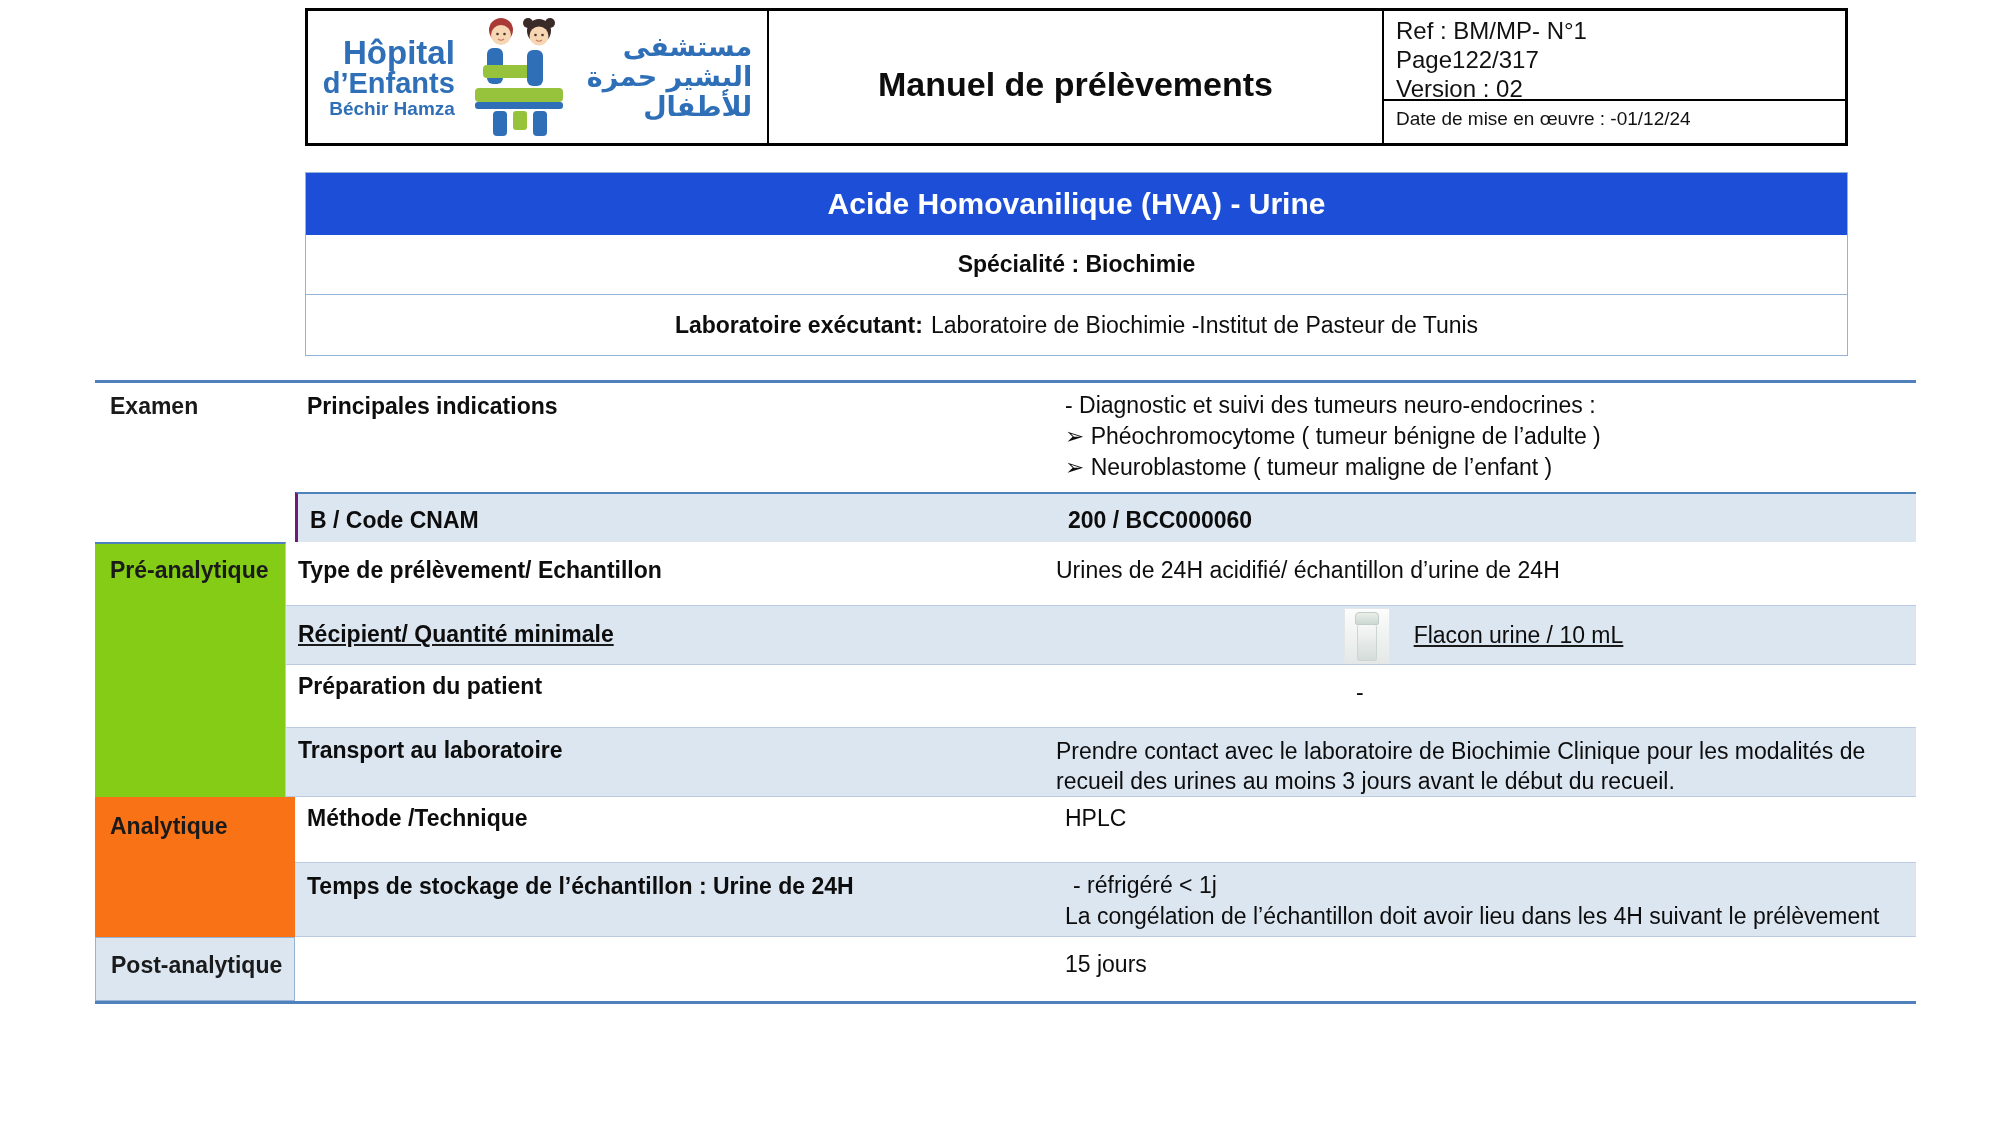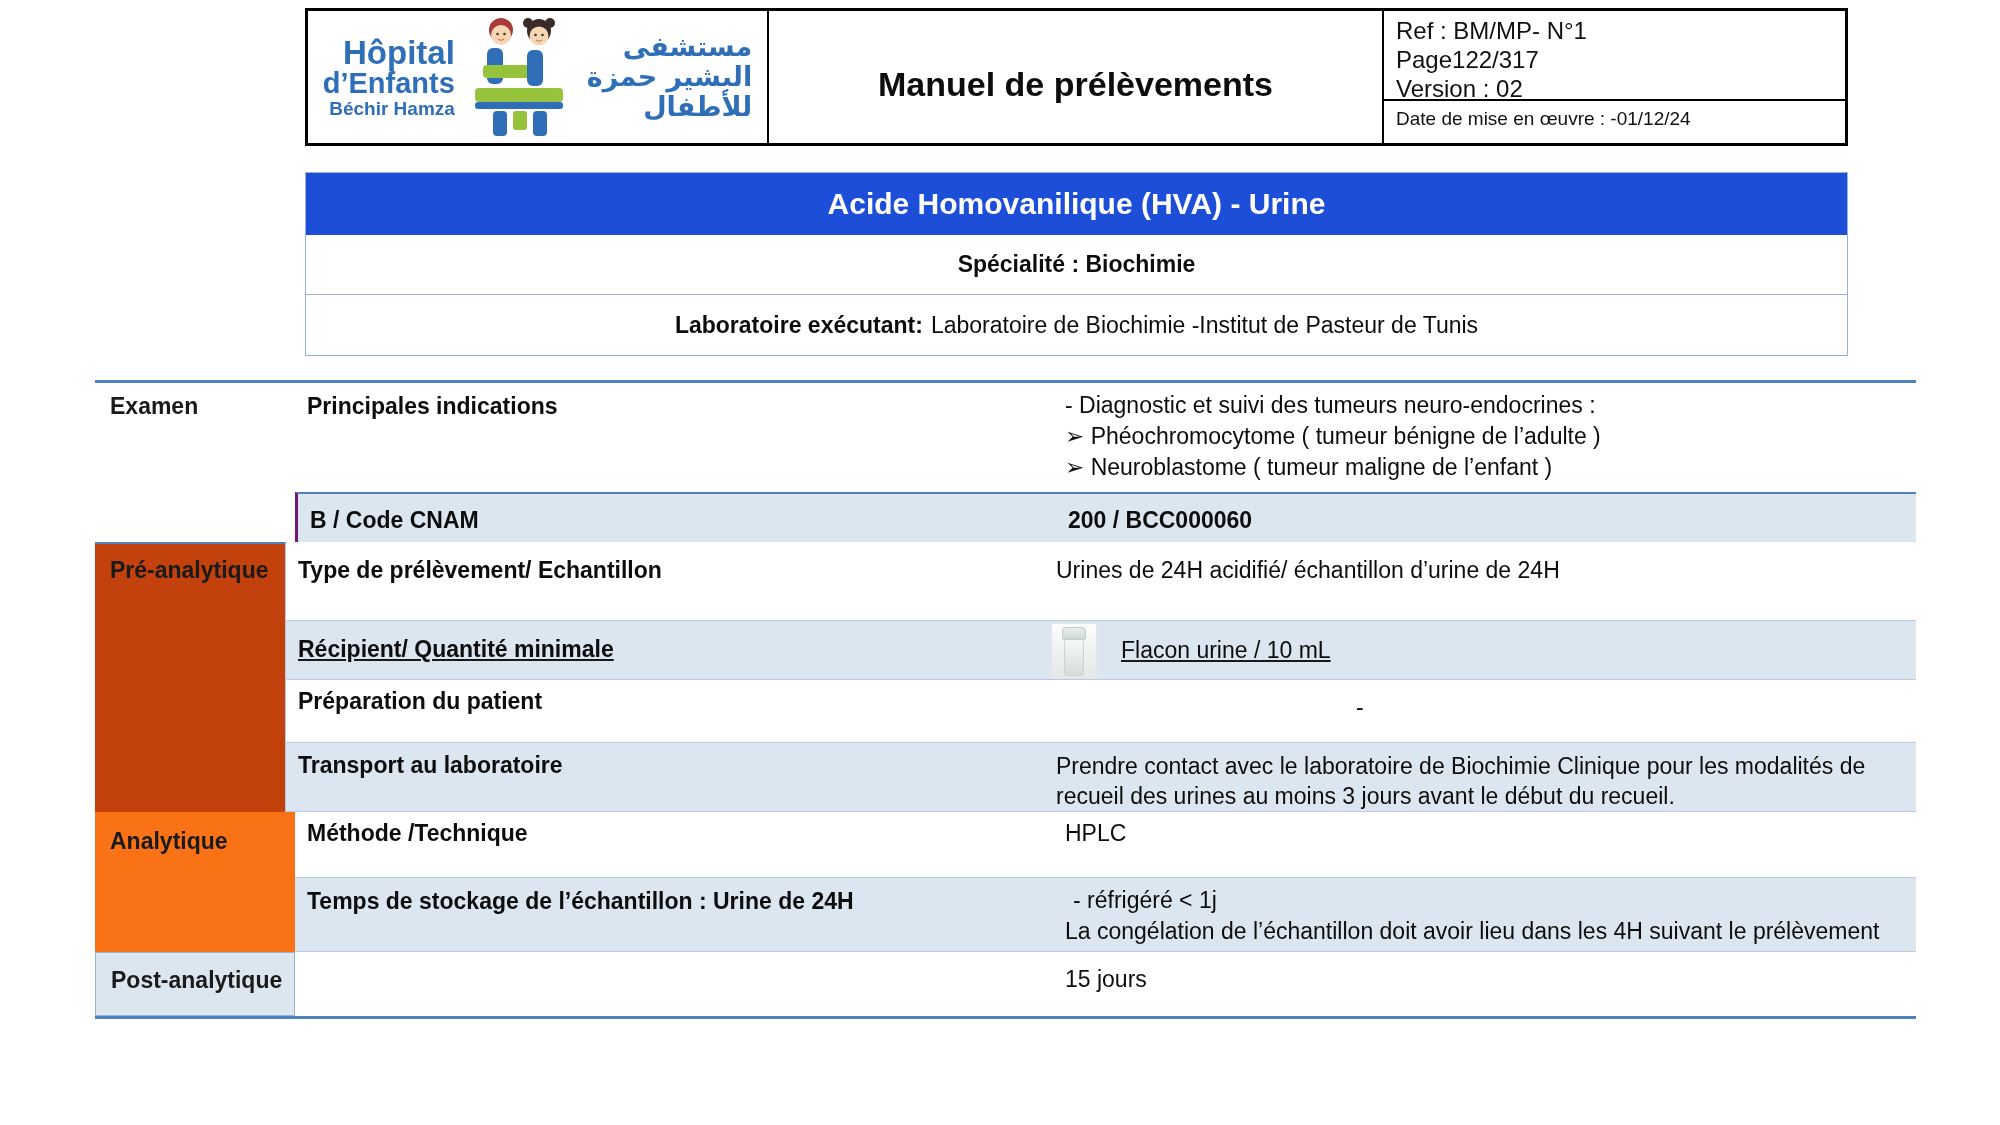--- a/index.html
+++ b/index.html
@@ -62,35 +62,35 @@
   .trow{display:flex; box-sizing:border-box;}
   .c2{width:765px; box-sizing:border-box; padding-left:12px; font-size:23px; font-weight:bold; color:#0d0d0d;}
   .c3{flex:1; box-sizing:border-box; padding-left:5px; font-size:23px; color:#0d0d0d;}
   .bluebg{background:#dce6f1;}
   .lightborder{border-top:1px solid #bccbe2; border-bottom:1px solid #bccbe2;}
 
   .row-a{height:109px;} .row-a .c2{padding-top:10px;}
   .row-a .c3 div{line-height:31px;} .row-a .c3{padding-top:7px;}
   .row-b{height:50px; border-top:2px solid #4f81bd; border-left:3px solid #701a75;}
   .row-b .c2,.row-b .c3{padding-top:13px;} .row-b .c3{font-weight:bold;}
-  .row-c{height:78px;} .row-c .c2,.row-c .c3{padding-top:15px;}
+  .row-c{height:63px;} .row-c .c2,.row-c .c3{padding-top:15px;}
   .row-d{height:60px;text-decoration:underline;} .row-d .c2{padding-top:15px;}
-  .row-d .c3{display:flex; align-items:center; padding-left:0;}
+  .row-d .c3{display:flex; align-items:center; padding-left:0;justify-content:center;}
   .row-e{height:62px;} .row-e .c2{padding-top:8px;}
   .row-e .c3{padding-top:14px;} .row-e .dash{margin-left:300px;}
   .row-f{height:70px;} .row-f .c2{padding-top:9px;}
   .row-f .c3{padding-top:8px; line-height:30px;} .row-f .c3 .wrapbox{width:860px;}
   .row-g{height:65px;} .row-g .c2,.row-g .c3{padding-top:8px;}
   .row-h{height:75px;} .row-h .c2{padding-top:10px;}
   .row-h .c3{padding-top:7px; line-height:31px;}
   .row-h .ln1{padding-left:8px;}
   .row-i{height:64px;} .row-i .c3{padding-top:14px;}
 
   .left-examen{padding-top:10px; background:#ffffff;}
-  .left-pre{padding-top:13px; background:#c2410c; border-top:2px solid #4f81bd; border-right:1px solid #b9c9e0;}
+  .left-pre{padding-top:13px; background:#84cc16; border-top:2px solid #4f81bd; border-right:1px solid #b9c9e0;}
   .left-ana{padding-top:16px; background:#f97316;}
   .left-post{padding-top:14px; background:#dce6f1; border:1px solid #95b3d7;}
 
   
   .flask-photo{
     width:46px; height:56px; margin-top:2px;
     background:linear-gradient(180deg,#fdfdfd 0%,#eef1f0 55%,#e3e8e7 100%);
     display:flex; align-items:center; justify-content:center;
     box-shadow:0 0 0 1px #e4e7ea inset;
   }

